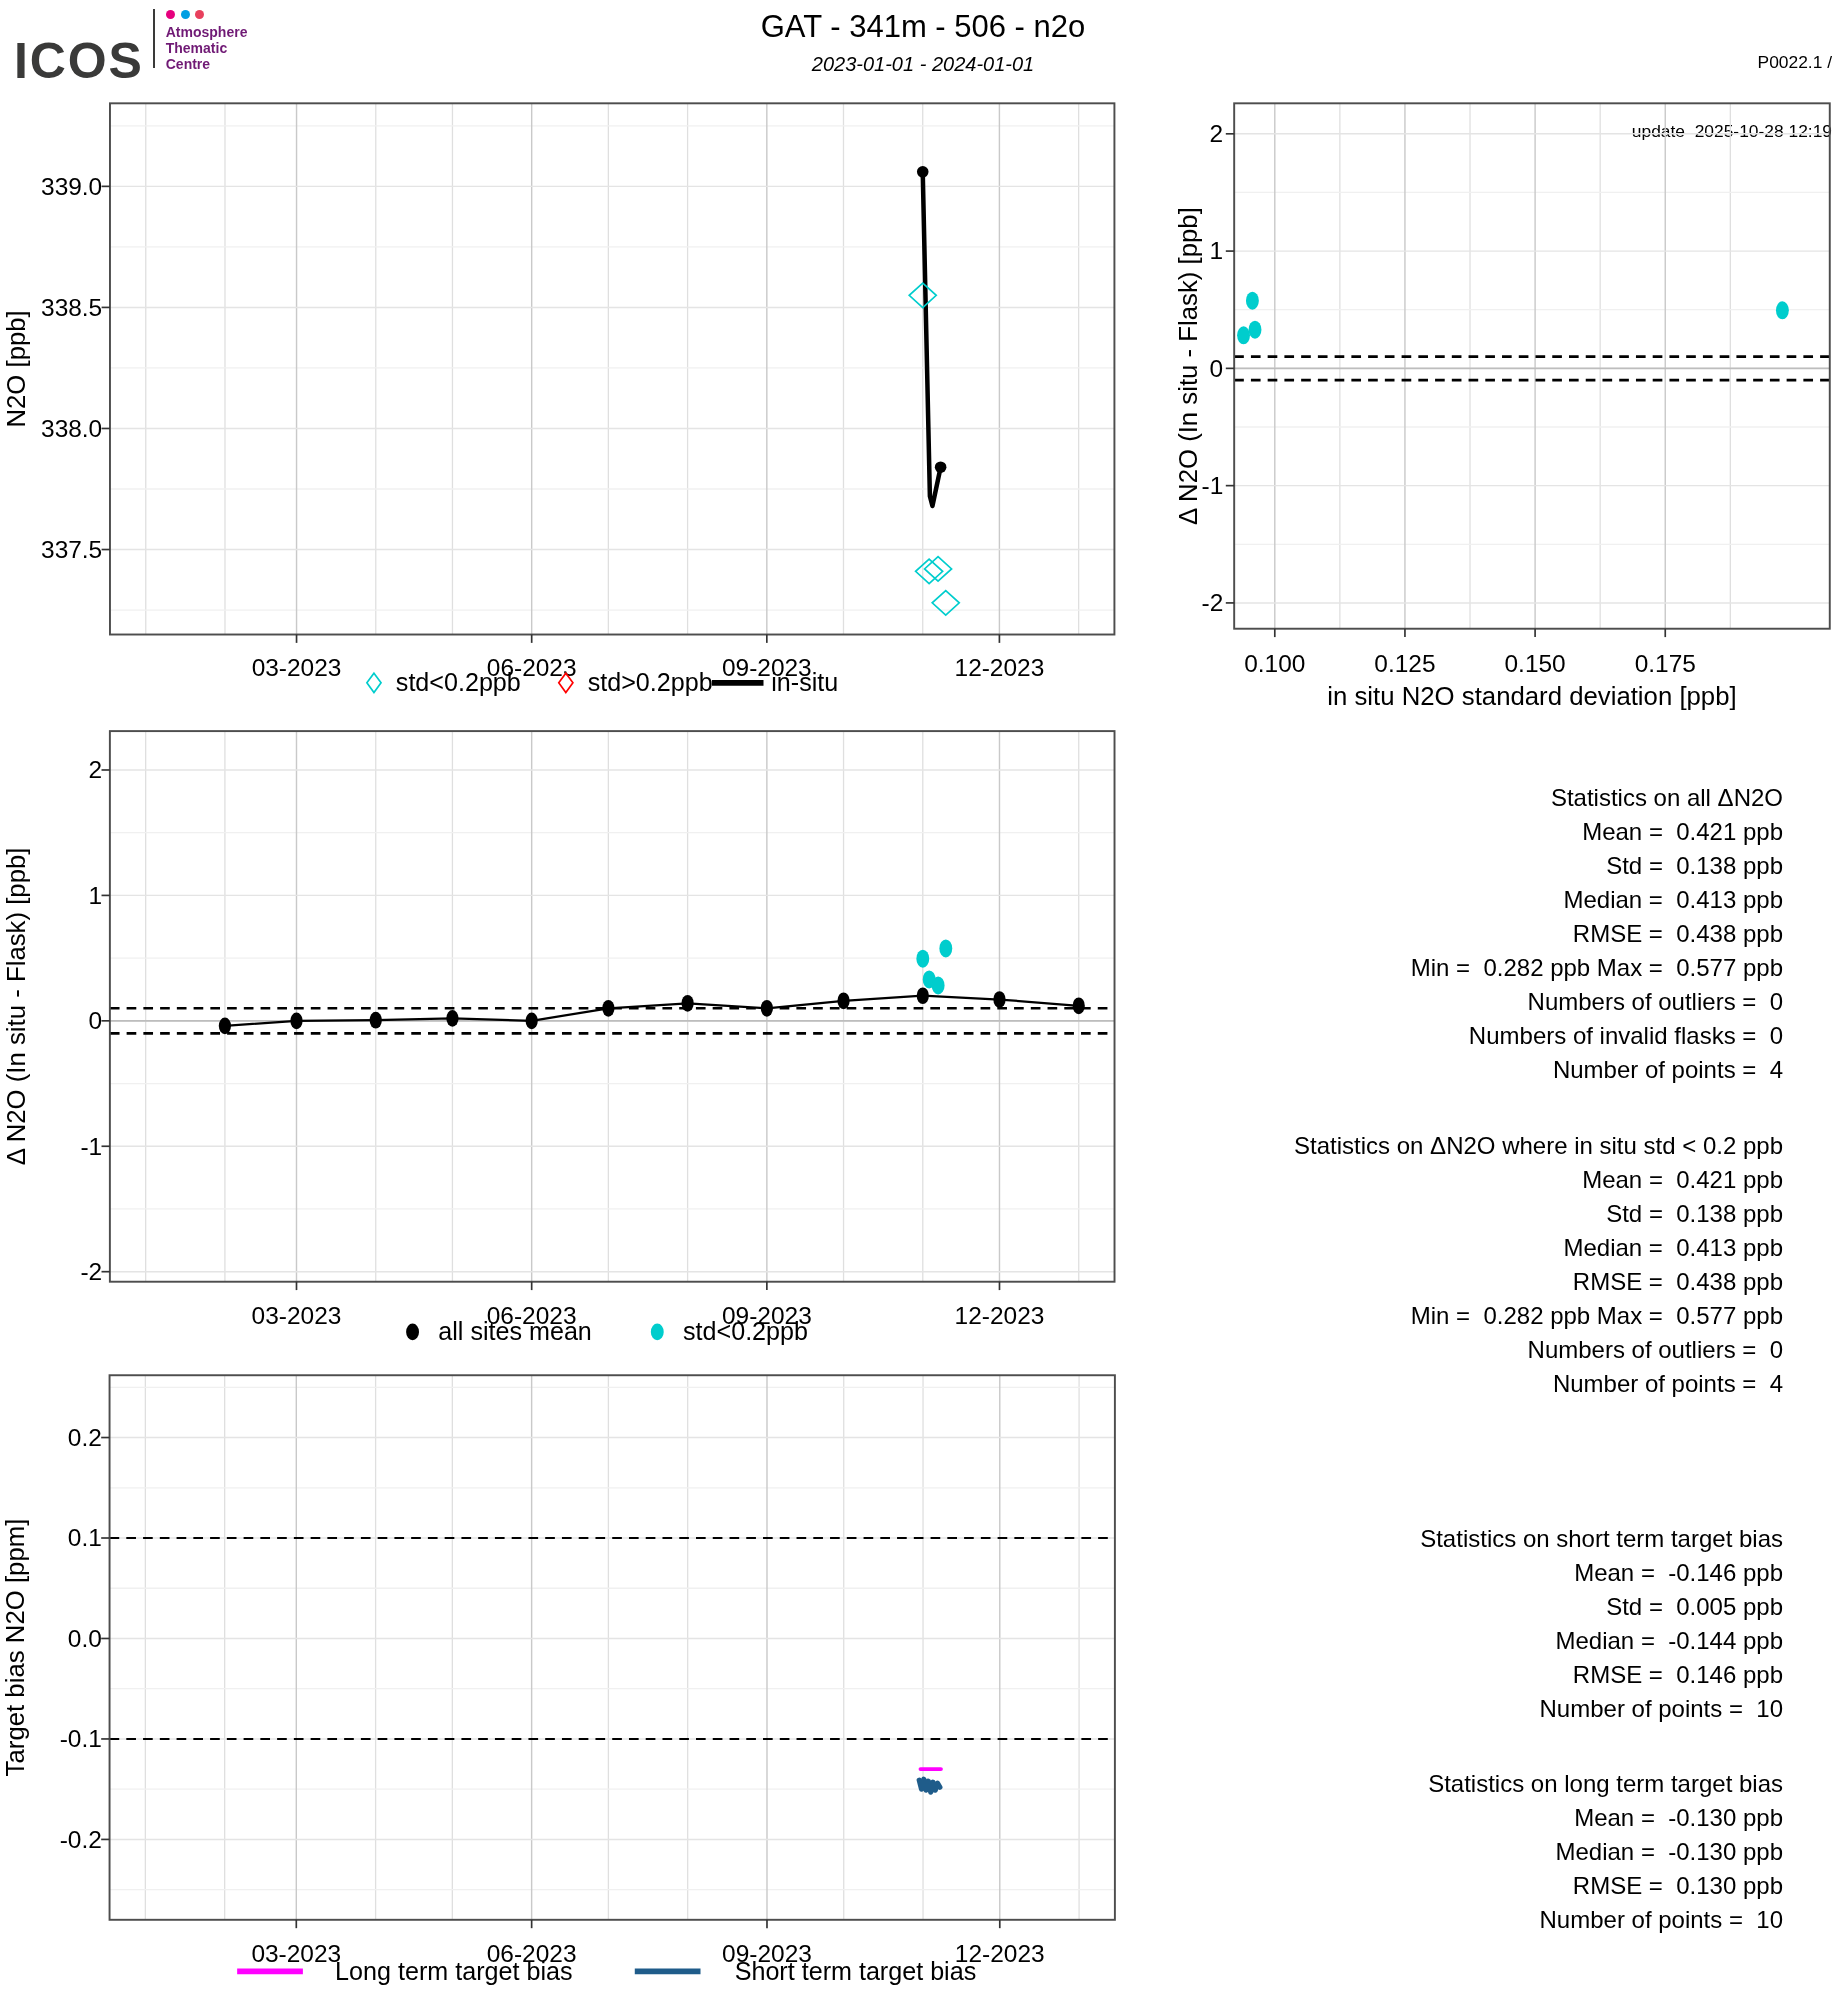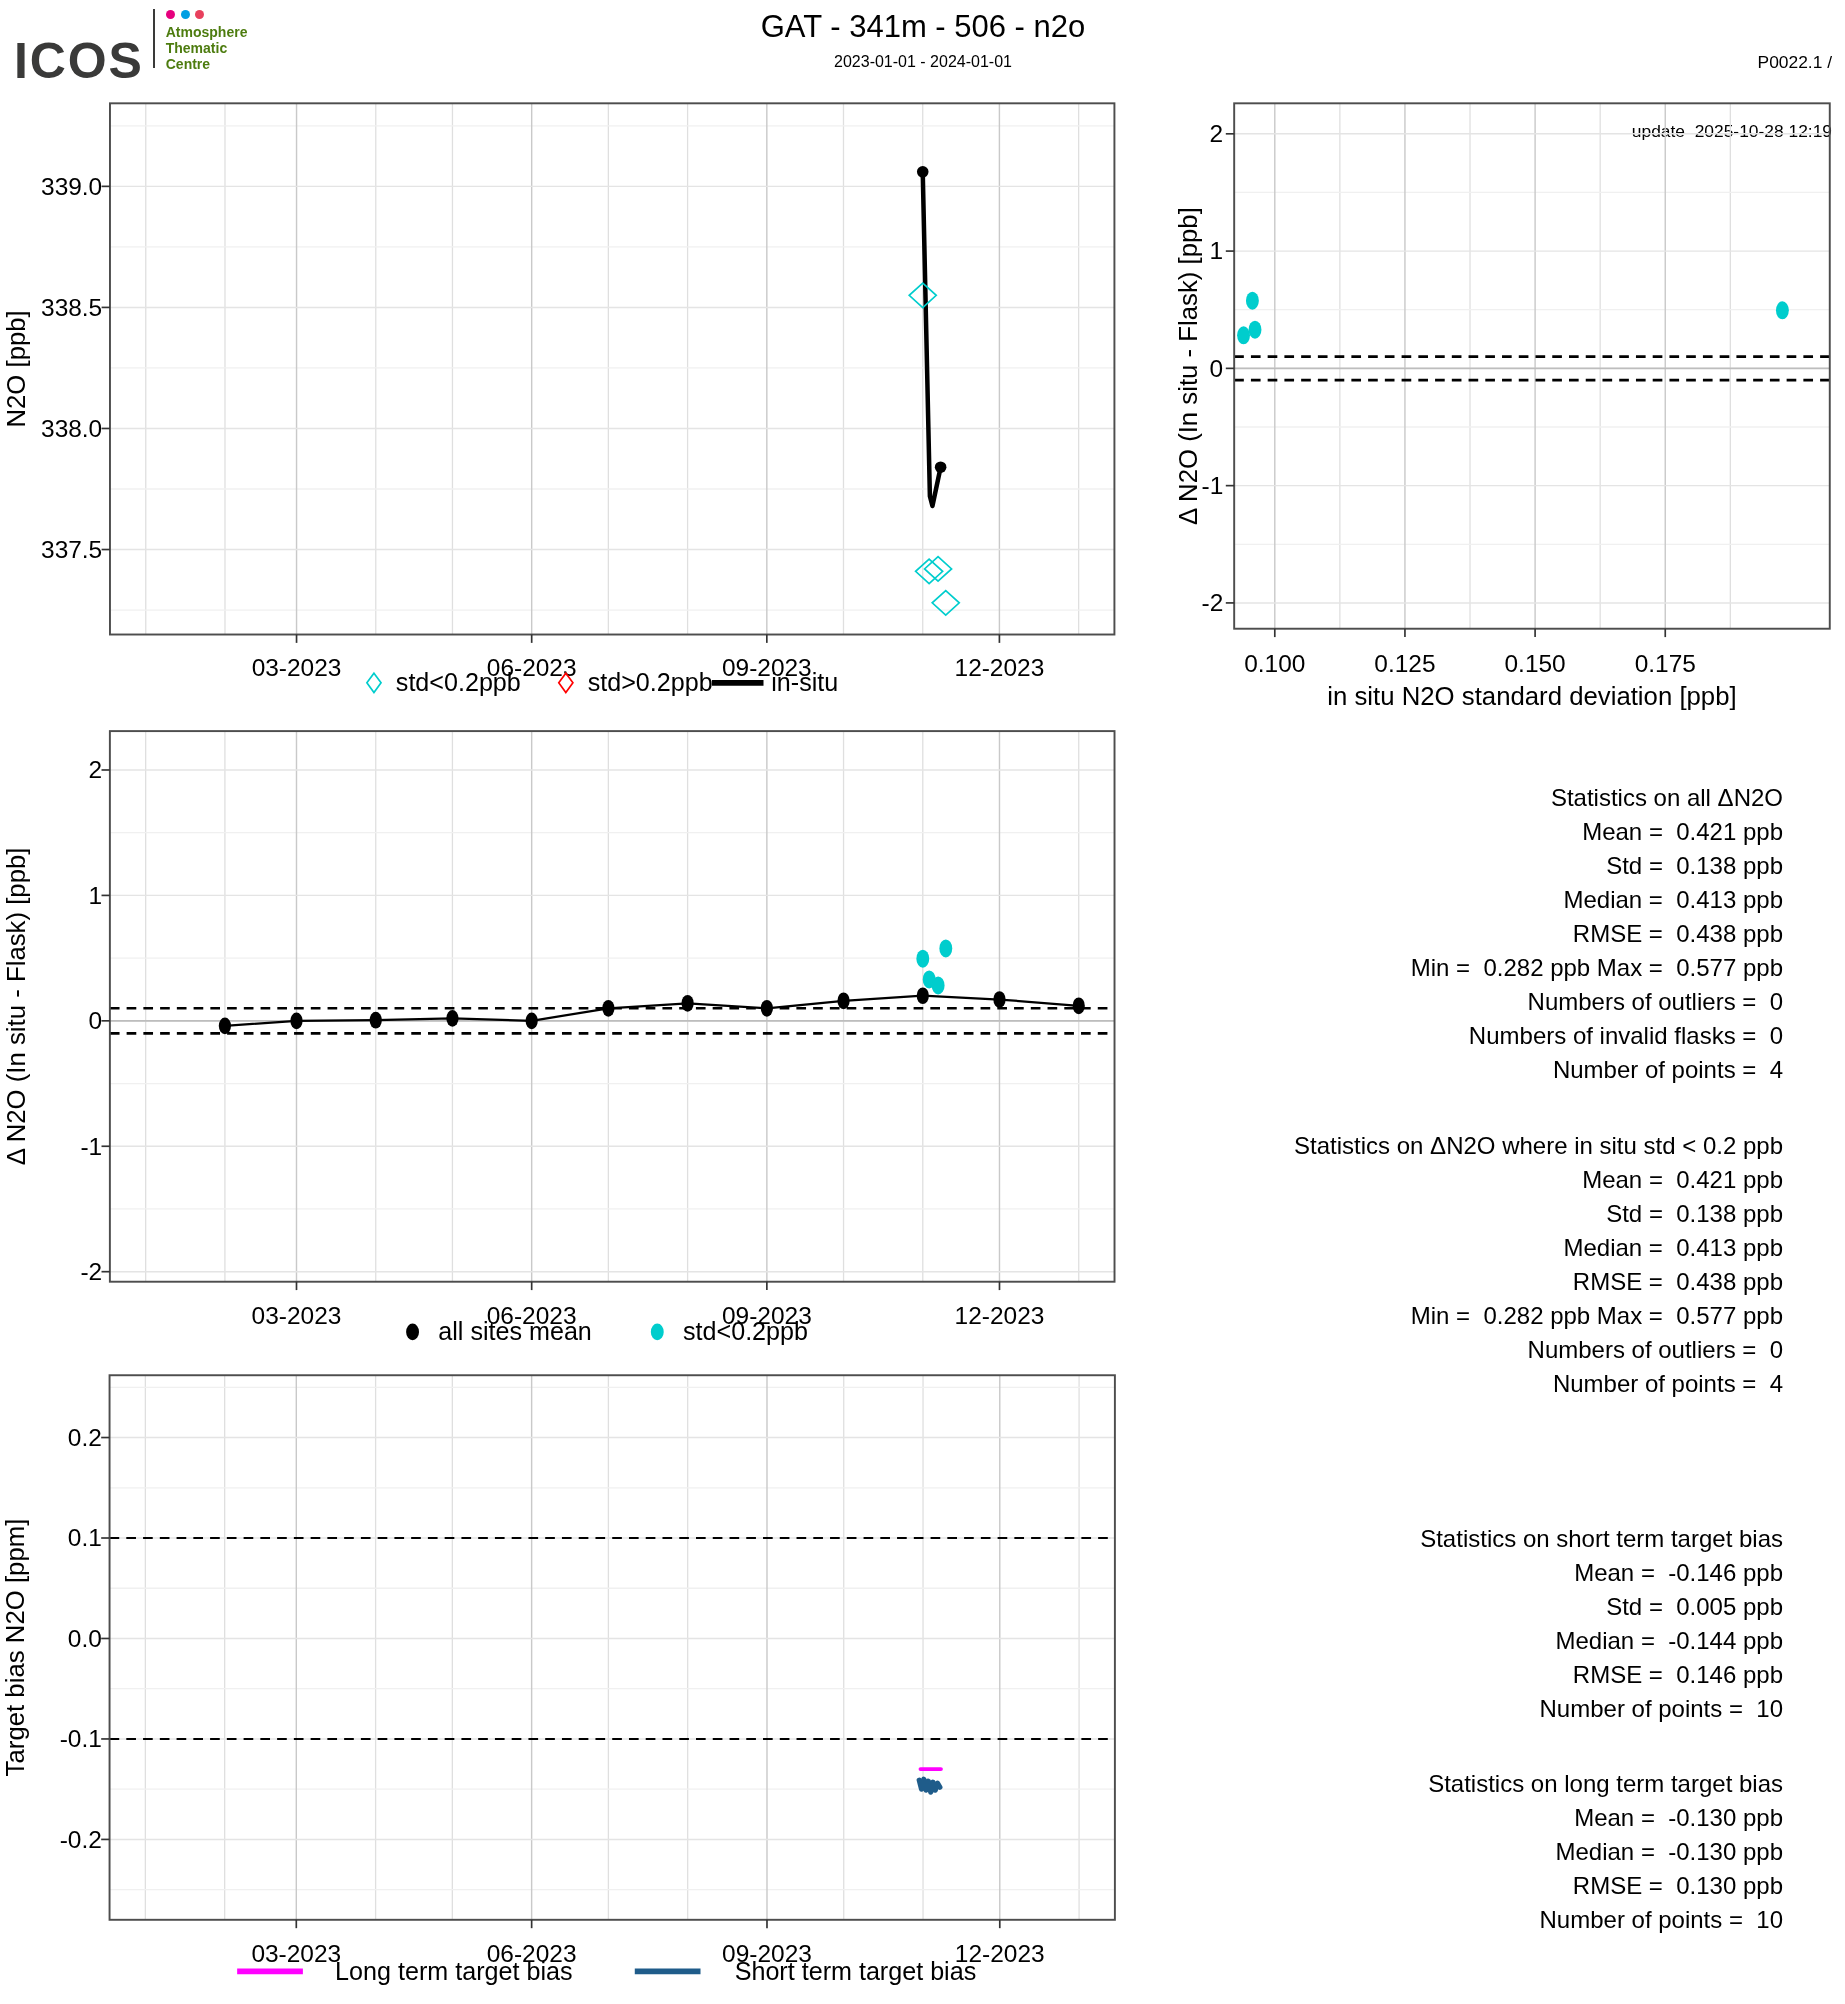--- a/index.html
+++ b/index.html
@@ -1,30 +1,30 @@
 <!DOCTYPE html>
 <html style="font-size:10.3px"><head>
 <meta charset="utf-8">
 <style>
   html,body{margin:0;padding:0;background:#ffffff;}
   body{width:1846px;height:2005px;position:relative;overflow:hidden;
        font-family:"Liberation Sans",sans-serif;color:#000;}
   .hdr-title{position:absolute;top:9px;left:50%;transform:translateX(-50%);
              font-size:31px;white-space:nowrap;}
   .hdr-subtitle{position:absolute;top:53px;left:50%;transform:translateX(-50%);
-                font-size:16px;white-space:nowrap;}
+                font-size:20px;white-space:nowrap;font-style:italic;}
   .hdr-update{position:absolute;top:5.2px;right:14px;text-align:right;
               font-size:17.4px;line-height:23px;white-space:pre;}
   .logo{position:absolute;top:6.4px;left:14px;display:flex;align-items:flex-start;}
   .logo-word{font-size:50px;font-weight:bold;letter-spacing:1.9px;color:#3a3a39;line-height:55px;margin-top:28px;}
   .logo-bar{width:2.6px;height:59px;background:#3a3a39;margin:2.6px 10.3px 0 9px;}
   .logo-right{padding-top:3.9px;}
   .logo-dots{display:flex;gap:5.8px;margin-bottom:5.2px;}
   .logo-dot{width:9px;height:9px;border-radius:50%;}
-  .logo-sub{font-size:14px;font-weight:bold;color:#4d7c0f;line-height:16px;}
+  .logo-sub{font-size:14px;font-weight:bold;color:#701a75;line-height:16px;}
   svg{position:absolute;font-family:"Liberation Sans",sans-serif;}
   .stats{position:absolute;left:1171px;width:612px;text-align:right;
          font-size:24px;line-height:34px;white-space:pre;}
 </style>
 </head>
 <body>
 
 <div class="logo">
   <div class="logo-word">ICOS</div>
   <div class="logo-bar"></div>

